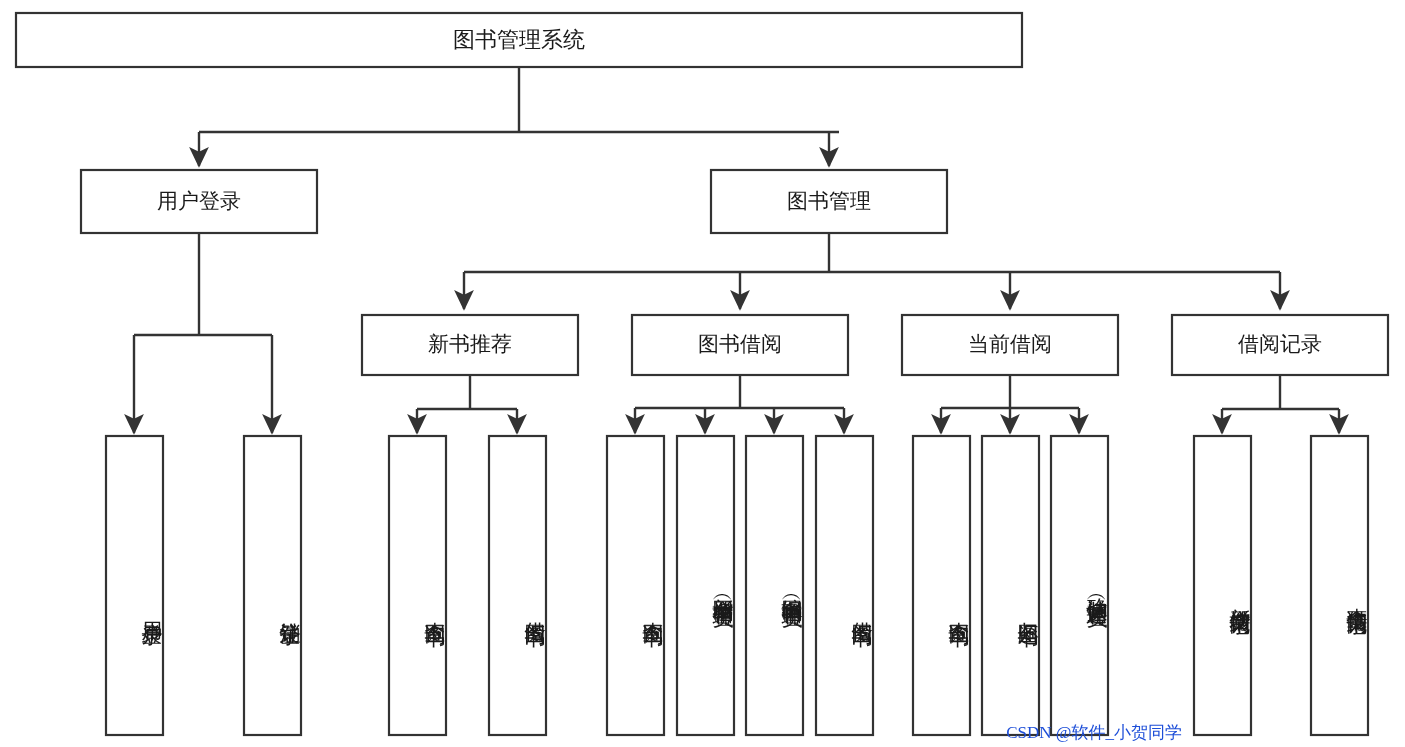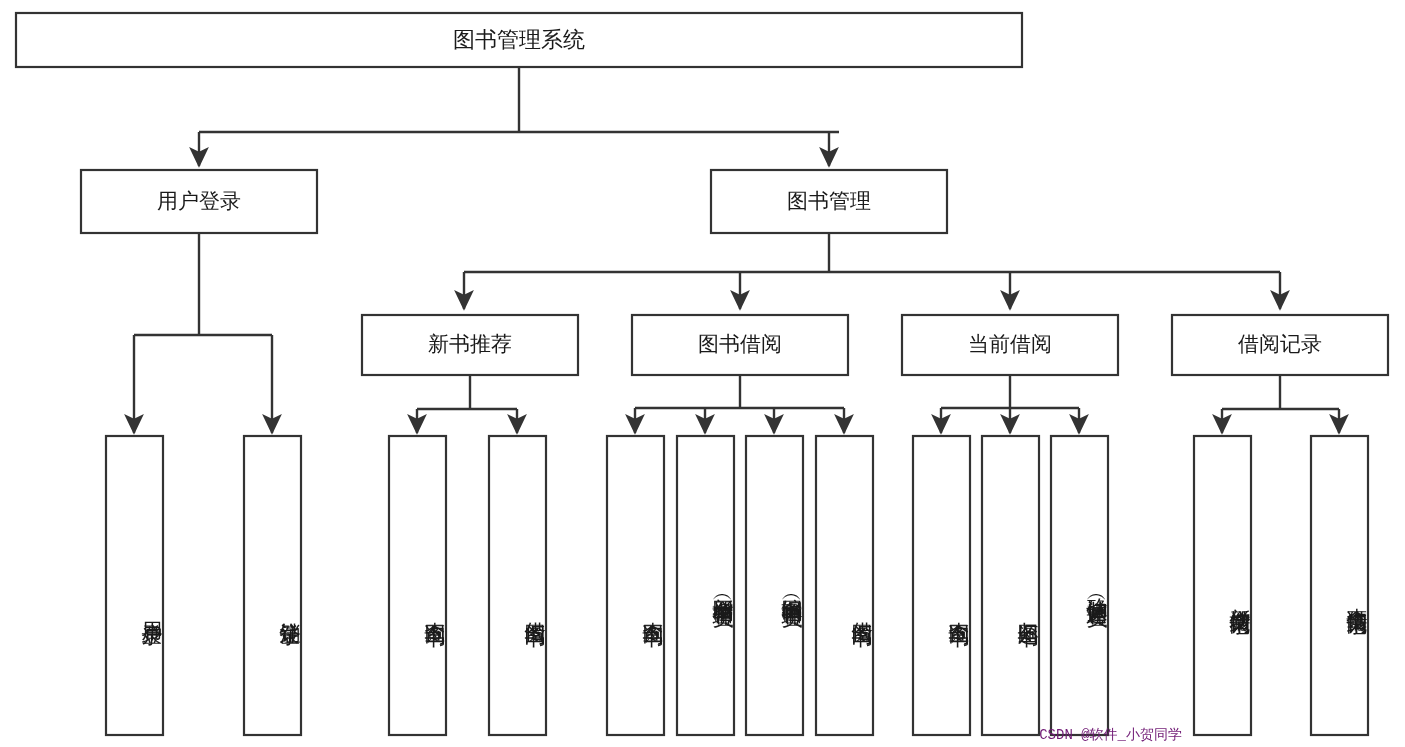--- a/index.html
+++ b/index.html
@@ -67,23 +67,23 @@
     display: flex;
     align-items: flex-start;
     justify-content: center;
     text-align: left;
     white-space: nowrap;
   }
   .watermark {
     position: absolute;
     right: 8px;
     bottom: 3px;
-    font-family: Liberation Mono, monospace;
-    font-size: 14px;
-    color: #701a75;
+    font-family: Liberation Serif, serif;
+    font-size: 17px;
+    color: #1d4ed8;
     white-space: nowrap;
     user-select: none;
   }
 </style>
 </head>
 <body>
 
 <div id="diagram-root">
 
   <svg class="flow-canvas" viewBox="0 0 1405 747" xmlns="http://www.w3.org/2000/svg">

